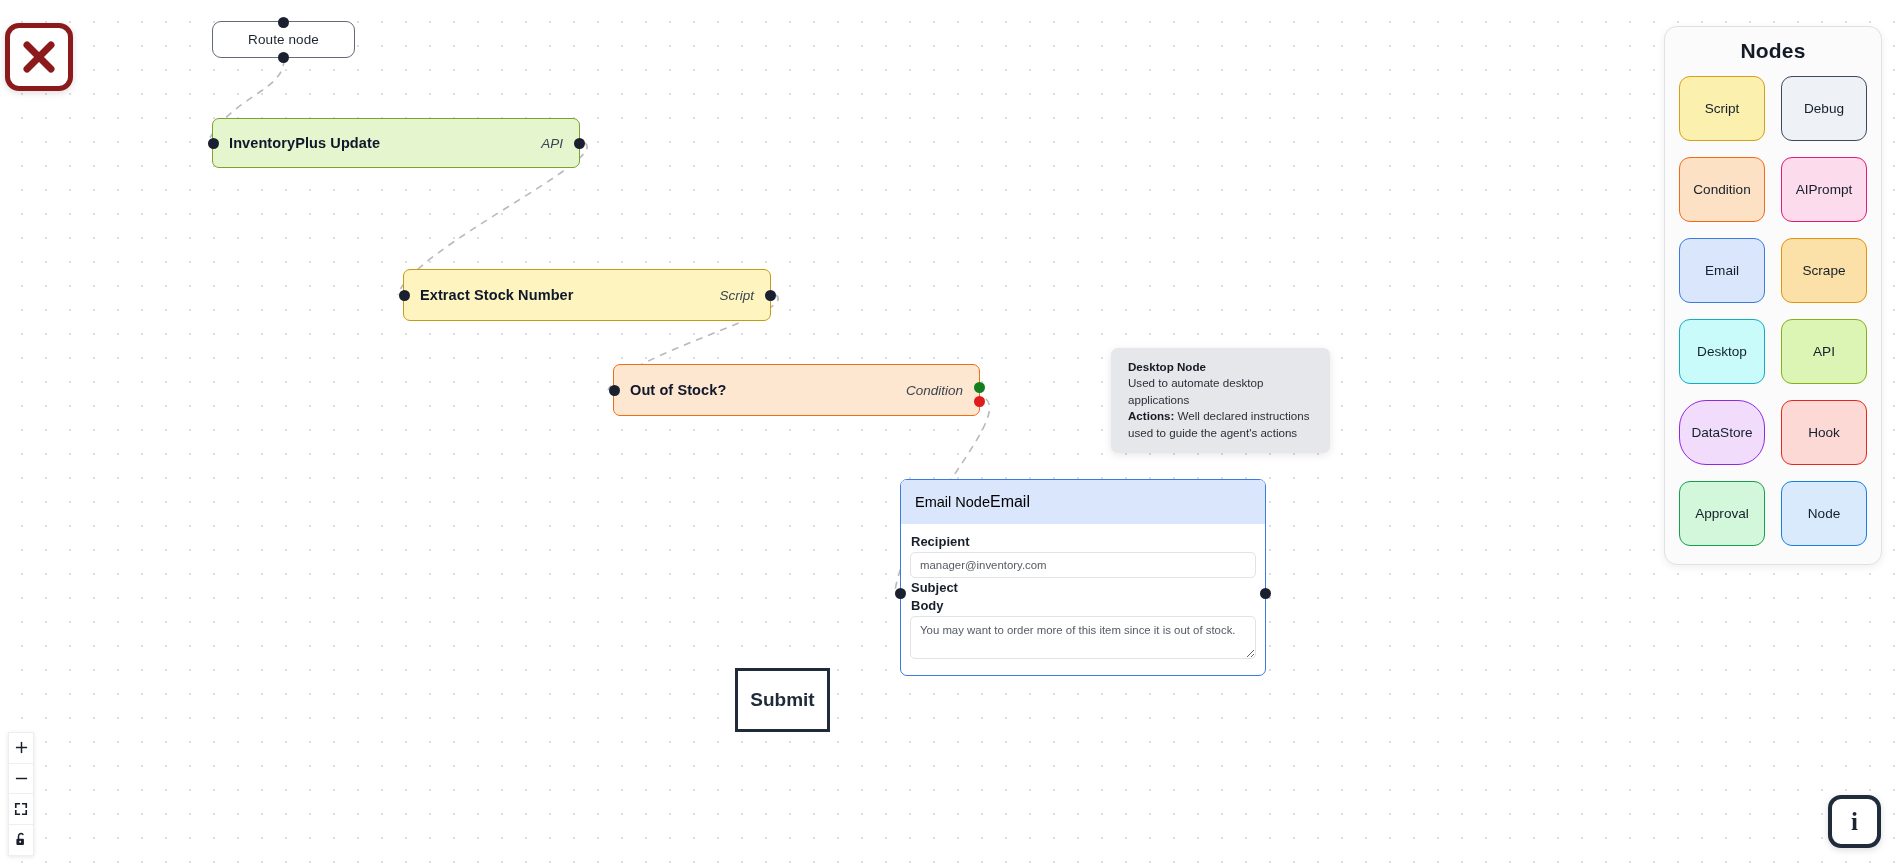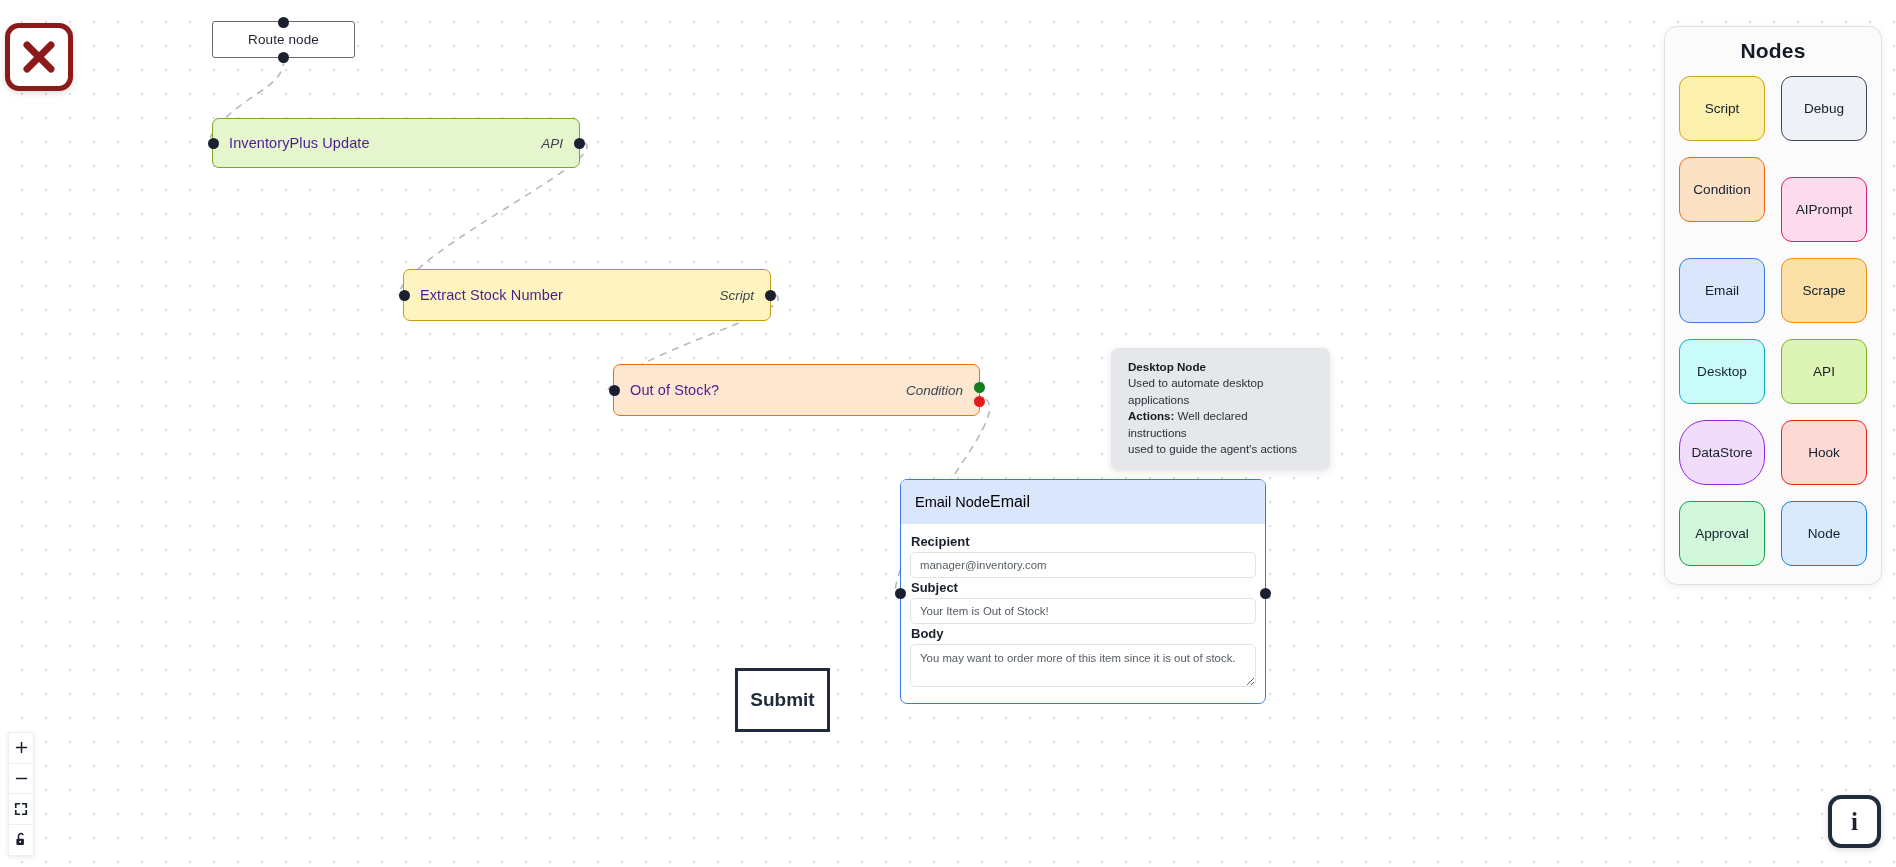--- a/index.html
+++ b/index.html
@@ -42,22 +42,22 @@
   .node {
     position: absolute;
     z-index: 3;
     border-radius: 7px;
     display: flex;
     align-items: center;
     font-size: 14.5px;
     background: #fff;
   }
   .node .title {
-    font-weight: 400;
-    color: #4c1d95;
+    font-weight: 700;
+    color: #0f172a;
     letter-spacing: .1px;
   }
   .node .kind {
     font-style: italic;
     color: #3d4450;
     font-size: 13.5px;
     margin-left: auto;
   }
 
   
@@ -73,21 +73,21 @@
   .handle.top { top: -5.5px; left: 50%; margin-left: -5.5px; }
   .handle.bottom { bottom: -5.5px; left: 50%; margin-left: -5.5px; }
   .handle.yes { background: #127e1d; }
   .handle.no  { background: #e01b1b; }
 
   
   #node-route {
     left: 212px; top: 21px;
     width: 143px; height: 37px;
     border: 1.3px solid #636b77;
-    border-radius: 3px;
+    border-radius: 9px;
     justify-content: center;
     background: #ffffff;
   }
   #node-route .title { font-weight: 400; font-size: 13.5px; color: #1d2430; }
 
   #node-inventory {
     left: 212px; top: 118px;
     width: 368px; height: 50px;
     background: #e5f5cd;
     border: 1.6px solid #7aa328;
@@ -239,21 +239,21 @@
     line-height: 1;
   }
 
   
   #tooltip {
     position: absolute;
     left: 1111px; top: 348px;
     width: 219px;
     background: #e6e7eb;
     border-radius: 7px;
-    padding: 11px 30px 12px 17px;
+    padding: 11px 14px 12px 17px;
     font-size: 11.6px;
     color: #2a3039;
     line-height: 1.42;
     z-index: 15;
     box-shadow: 0 2px 8px rgba(0,0,0,.10);
   }
   #tooltip .tt-title { font-weight: 700; color: #141a23; }
   #tooltip b { font-weight: 700; color: #141a23; margin-top: 25px; }
 
   
@@ -342,21 +342,20 @@
     <div class="email-header">
       <span class="title">Email Node</span>
       <span class="kind">Email</span>
     </div>
 
     <div class="email-body">
       <div class="field-label">Recipient</div>
       <input class="f" type="text" value="manager@inventory.com" style="">
 
       <div class="field-label">Subject</div>
-      <input class="f" type="text" value="Your Item is Out of Stock!" style="">
 
       <div class="field-label">Body</div>
       <textarea class="f" style="">You may want to order more of this item since it is out of stock.</textarea>
     </div>
   </div>
 
   <div id="submit-btn">Submit</div>
 
   <div id="close-btn">
     <svg width="58" height="58" viewBox="0 0 58 58">
@@ -401,21 +400,21 @@
     <div><b>Actions:</b><span> Well declared instructions</span></div>
     <div>used to guide the agent's actions</div>
   </div>
 
   <div id="palette">
     <div class="pal-title">Nodes</div>
     <div class="pal-grid">
       <div class="pal-item" style="background: rgb(251, 240, 174); border-color: rgb(212, 160, 23);">Script</div>
       <div class="pal-item" style="background: rgb(238, 241, 246); border-color: rgb(60, 74, 92);">Debug</div>
       <div class="pal-item" style="background: rgb(253, 225, 196); border-color: rgb(242, 106, 23);">Condition</div>
-      <div class="pal-item" style="background: rgb(252, 220, 236); border-color: rgb(224, 25, 122); margin-top: 20px;">AIPrompt</div>
+      <div class="pal-item" style="background: rgb(252, 220, 236); border-color: rgb(224, 25, 122);">AIPrompt</div>
       <div class="pal-item" style="background: rgb(217, 230, 251); border-color: rgb(59, 123, 221);">Email</div>
       <div class="pal-item" style="background: rgb(251, 224, 168); border-color: rgb(227, 148, 8);">Scrape</div>
       <div class="pal-item" style="background: rgb(201, 251, 251); border-color: rgb(18, 173, 196);">Desktop</div>
       <div class="pal-item" style="background: rgb(221, 245, 180); border-color: rgb(133, 176, 24);">API</div>
       <div class="pal-item" style="background: rgb(242, 220, 252); border-color: rgb(147, 39, 224); border-radius: 27px;">DataStore</div>
       <div class="pal-item" style="background: rgb(252, 217, 213); border-color: rgb(232, 37, 26);">Hook</div>
       <div class="pal-item" style="background: rgb(210, 247, 218); border-color: rgb(23, 160, 75);">Approval</div>
       <div class="pal-item" style="background: rgb(217, 234, 252); border-color: rgb(22, 129, 222);">Node</div>
     </div>
   </div>

